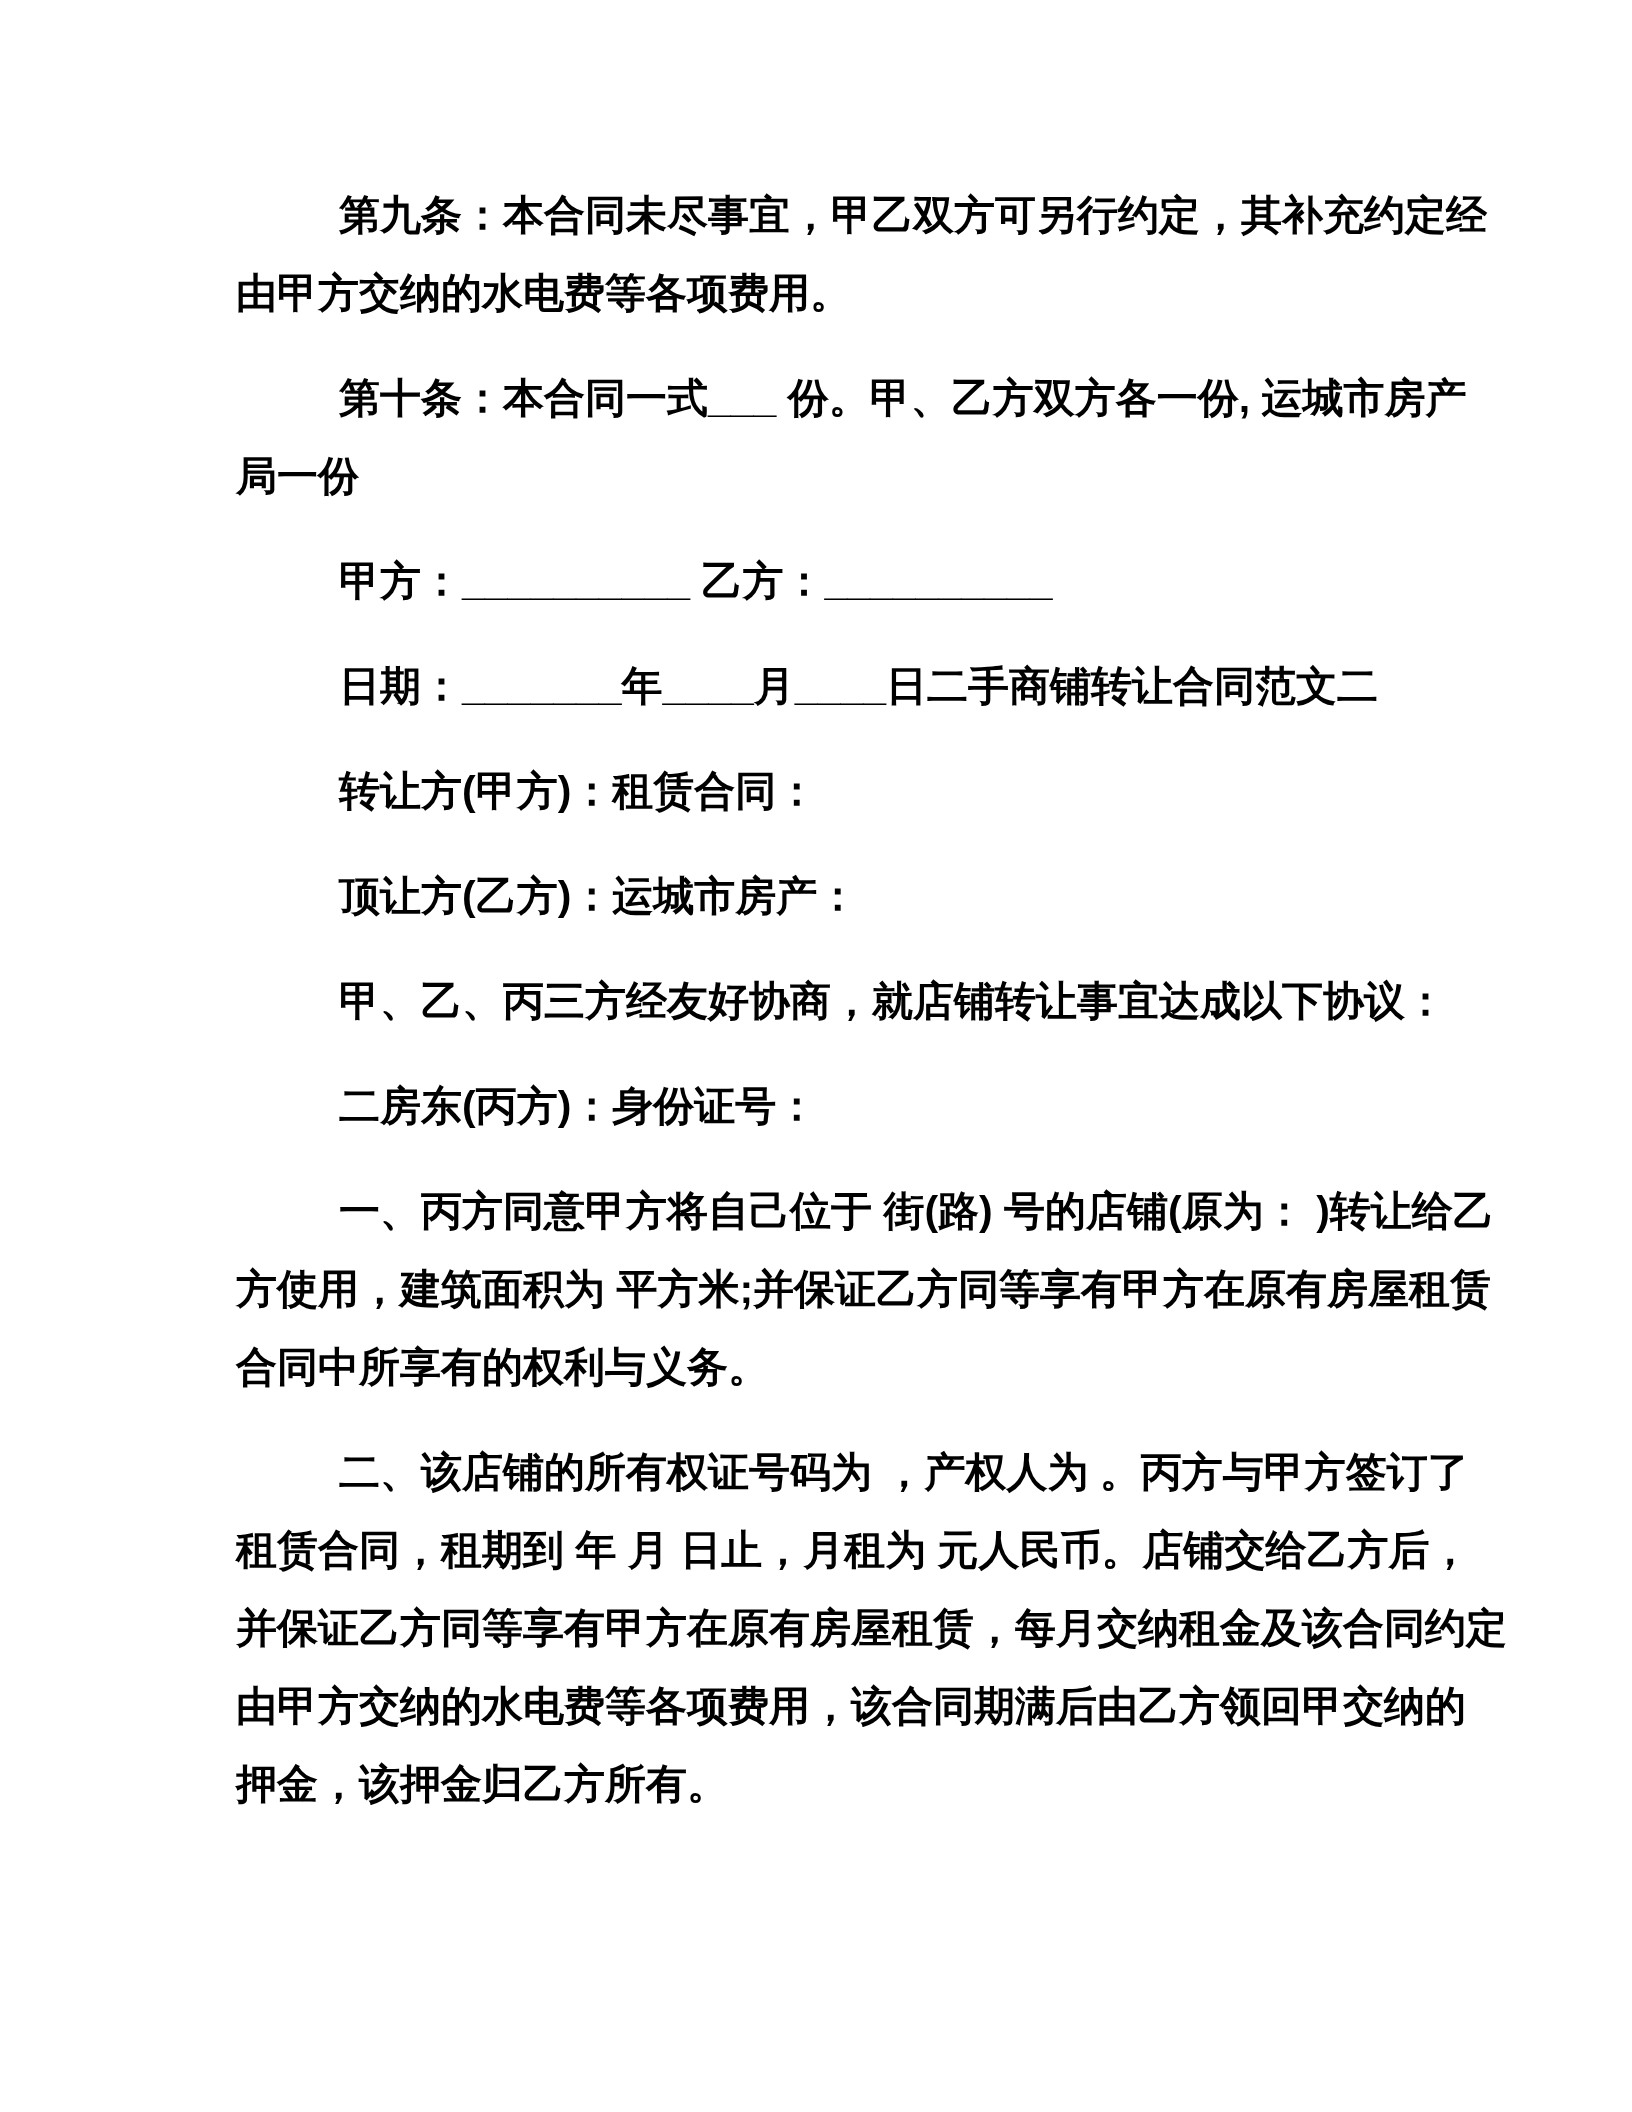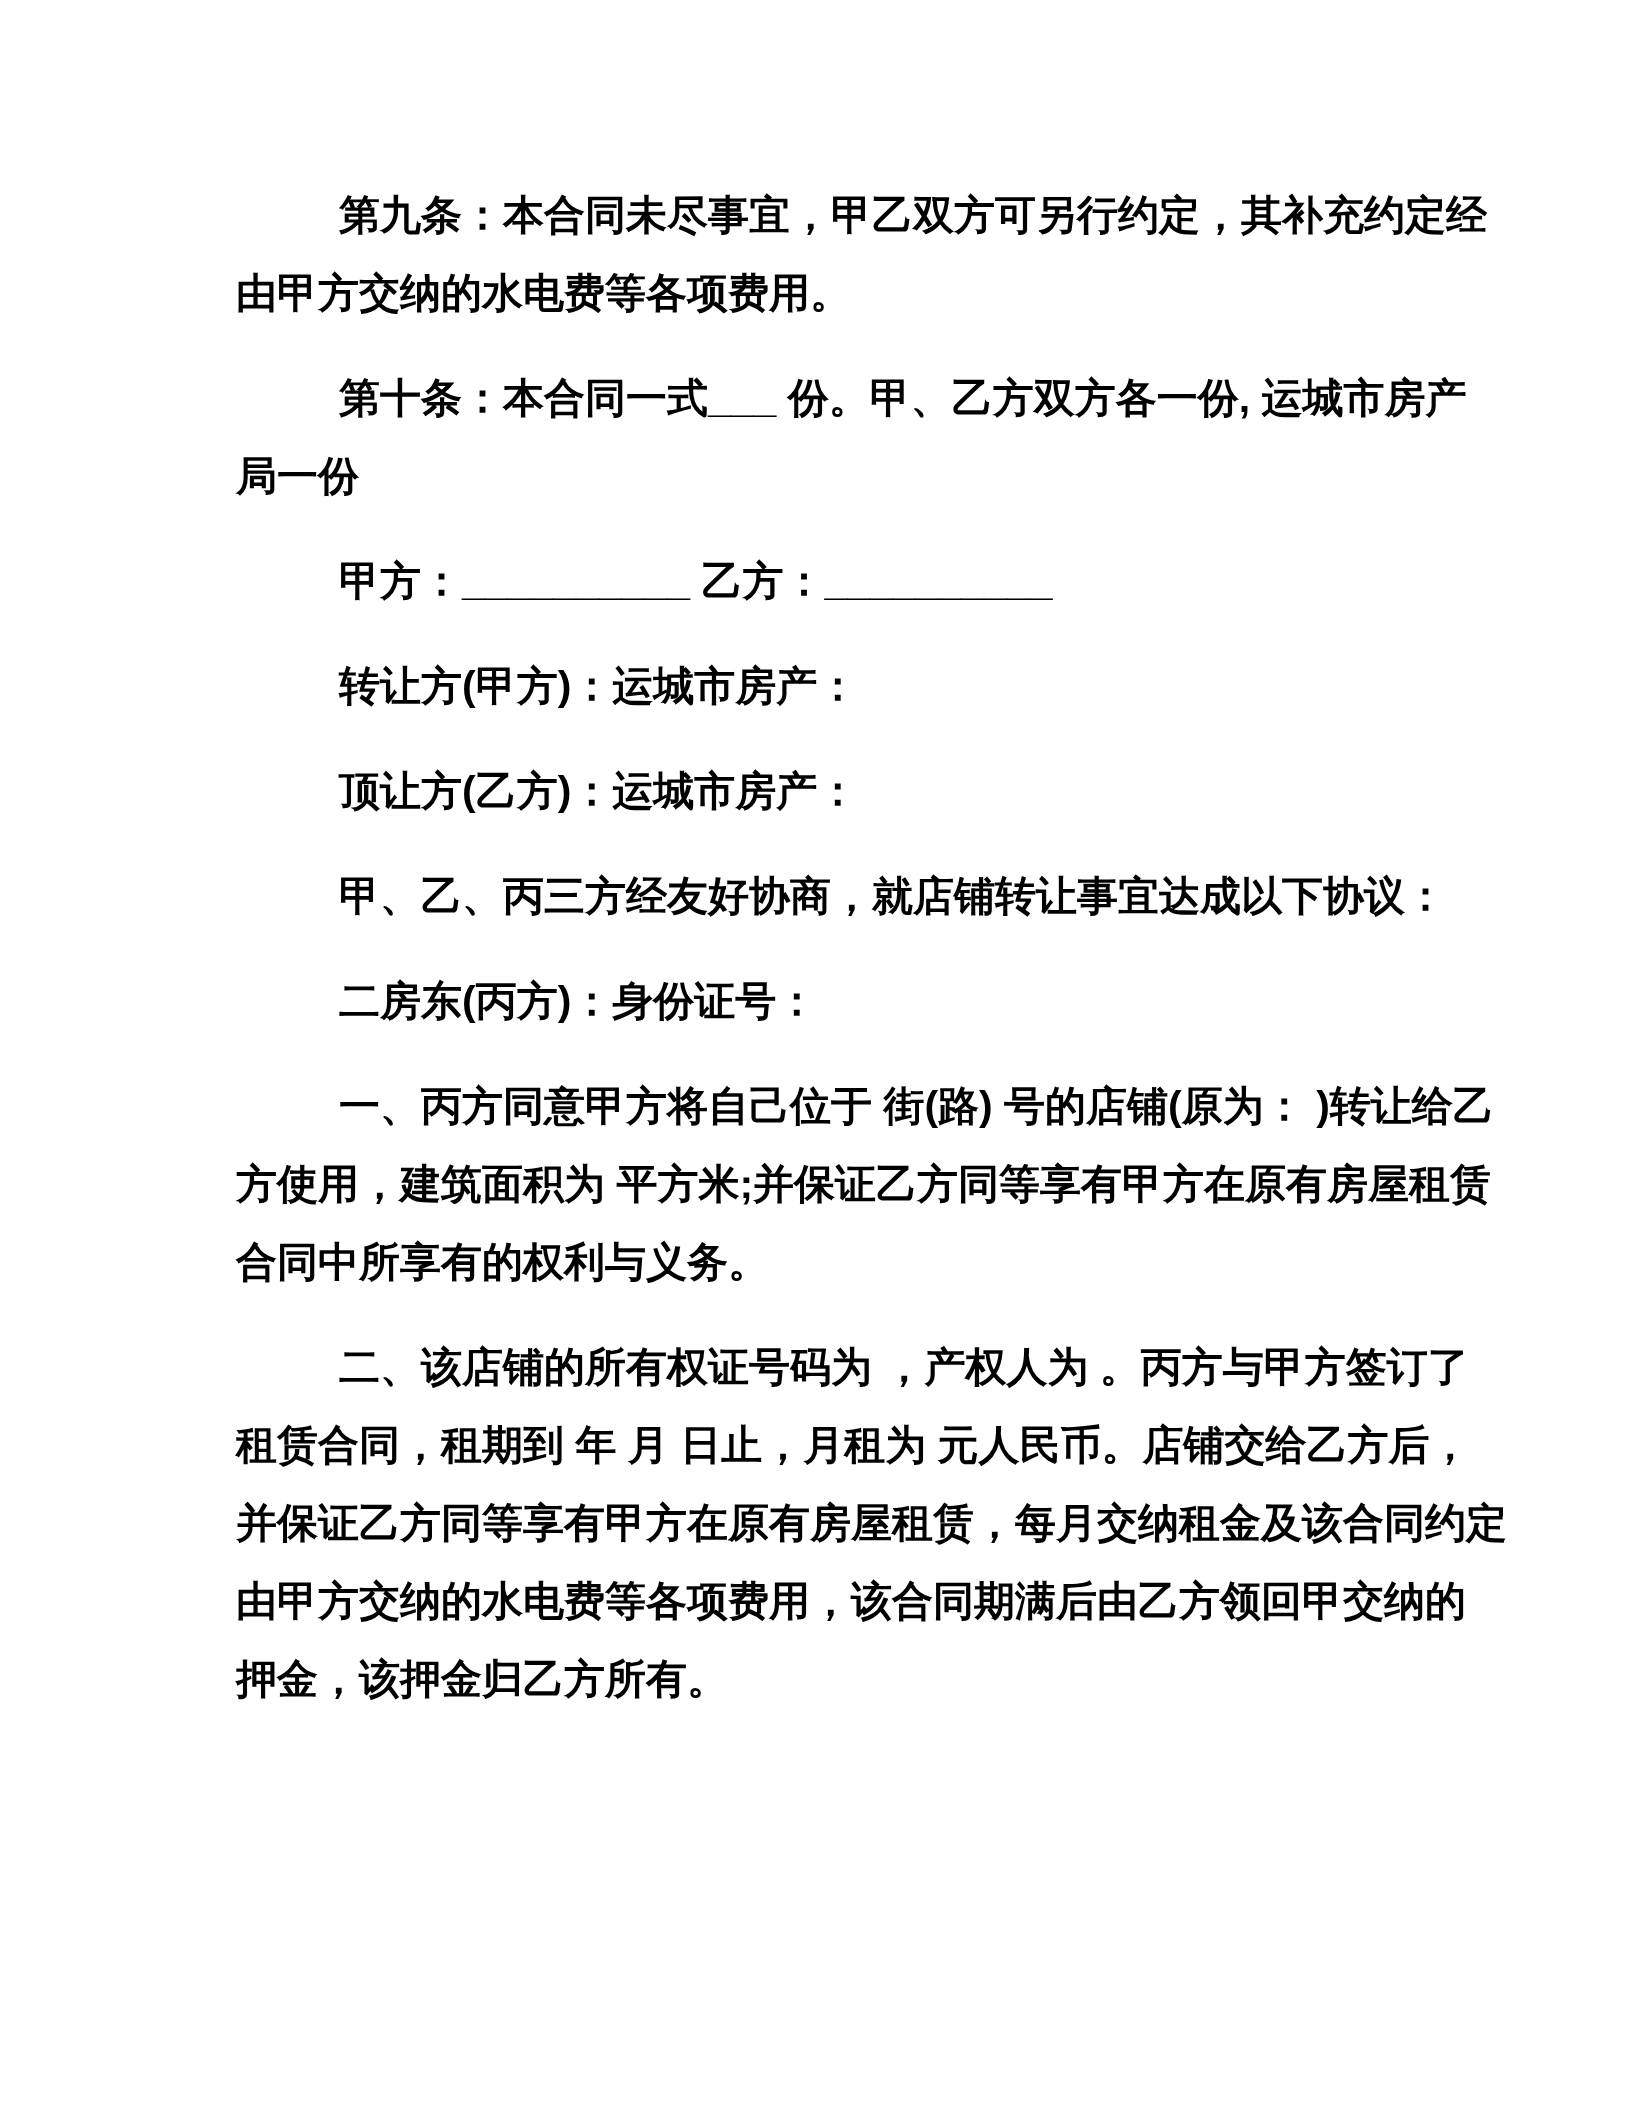--- a/index.html
+++ b/index.html
@@ -36,23 +36,26 @@
 
   <div class="para">
     <div class="line indent">第十条：本合同一式___ 份。甲、乙方双方各一份, 运城市房产</div>
     <div class="line">局一份</div>
   </div>
 
   <div class="para">
     <div class="line indent">甲方：__________ 乙方：__________</div>
   </div>
 
+  <div class="para">
+    <div class="line indent">日期：_______年____月____日二手商铺转让合同范文二</div>
+  </div>
 
   <div class="para">
-    <div class="line indent">转让方(甲方)：运城市房产：</div>
+    <div class="line indent">转让方(甲方)：租赁合同：</div>
   </div>
 
   <div class="para">
     <div class="line indent">顶让方(乙方)：运城市房产：</div>
   </div>
 
   <div class="para">
     <div class="line indent">甲、乙、丙三方经友好协商，就店铺转让事宜达成以下协议：</div>
   </div>
 

